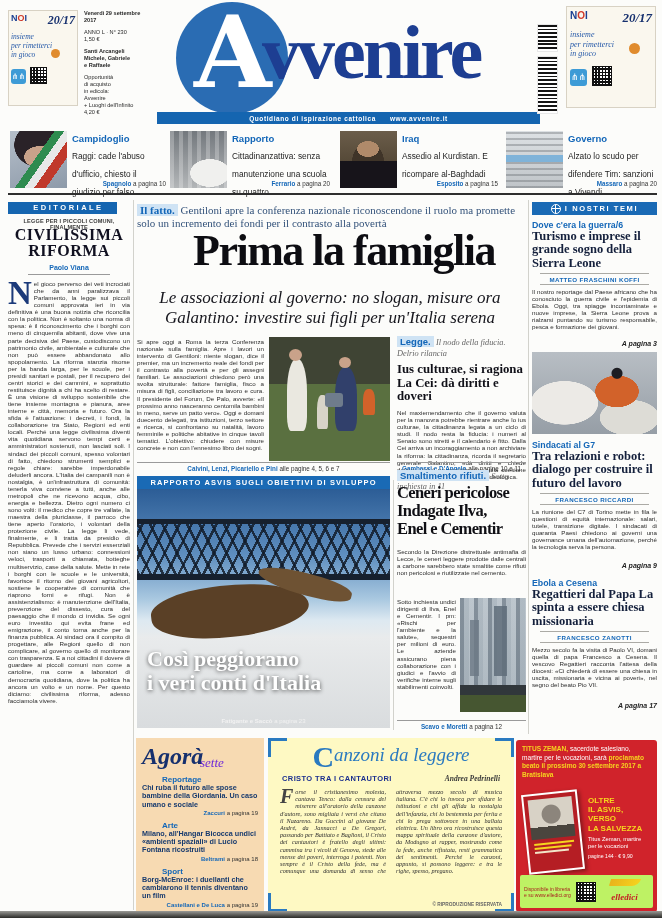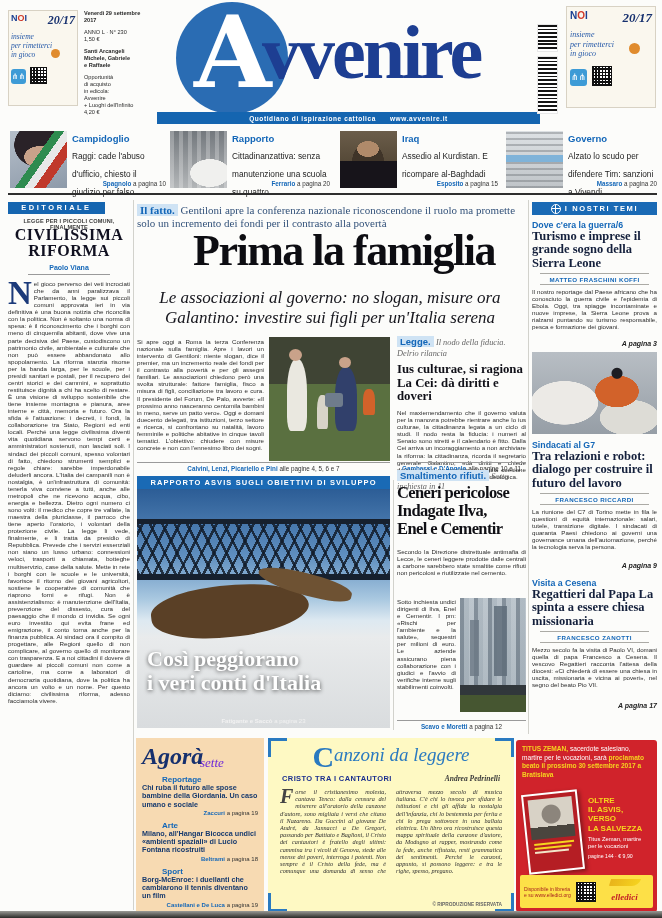--- a/index.html
+++ b/index.html
@@ -129,21 +129,21 @@
       <span class="brief-text">Alzato lo scudo per difendere Tim: sanzioni a Vivendi</span>
       <span class="brief-byl"><span class="bylname">Massaro</span> <span>a pagina 20</span></span>
     </div>
   </div>
   <div class="abs" style="left:8px;top:193px;width:649px;height:2px;background:#2e2e2e;"></div>
 
   <div class="abs vrule" style="left:133px;top:200px;height:710px;"></div>
   <div class="abs vrule" style="left:528px;top:200px;height:534px;"></div>
   <div class="abs vrule" style="left:393px;top:480px;height:250px;"></div>
 
-  <div class="abs" style="left:8px;top:202px;width:97px;height:12px;background:#1565b0;color:#fff;font-size:7.5px;font-weight:bold;letter-spacing:2.5px;text-align:center;line-height:12px;">EDITORIALE</div>
+  <div class="abs" style="left:8px;top:202px;width:97px;height:12px;background:#1565b0;color:#fff;font-size:7.5px;font-weight:bold;letter-spacing:2.5px;text-align:center;line-height:12px;padding-left:12px;">EDITORIALE</div>
   <div class="abs" style="left:8px;top:218px;width:122px;font-size:5.6px;font-weight:bold;color:#3a3a3a;text-align:center;letter-spacing:.2px;">LEGGE PER I PICCOLI COMUNI, FINALMENTE</div>
   <div class="abs ser" style="left:8px;top:227px;width:122px;font-size:16px;font-weight:bold;color:#101020;text-align:center;line-height:1.02;letter-spacing:.5px;">CIVILISSIMA RIFORMA</div>
   <div class="abs" style="left:8px;top:264px;width:122px;text-align:center;font-size:7px;font-weight:bold;color:#1467b8;">Paolo Viana</div>
   <div class="abs" style="left:28px;top:274px;width:82px;height:1px;background:#9a9a9a;"></div>
   <div class="abs just t6 clip" style="left:8px;top:280px;width:122px;height:628px;">
     <span class="dropcap">N</span><span>el gioco perverso dei veti incrociati che da anni paralizzava il Parlamento, la legge sui piccoli comuni approvata ieri in via definitiva è una buona notizia che riconcilia con la politica. Non è soltanto una norma di spesa: è il riconoscimento che i borghi con meno di cinquemila abitanti, dove vive una parte decisiva del Paese, custodiscono un patrimonio civile, ambientale e culturale che non può essere abbandonato allo spopolamento. La riforma stanzia risorse per la banda larga, per le scuole, per i presìdi sanitari e postali, per il recupero dei centri storici e dei cammini, e soprattutto restituisce dignità a chi ha scelto di restare. È una visione di sviluppo sostenibile che tiene insieme montagna e pianura, aree interne e città, memoria e futuro. Ora la sfida è l'attuazione: i decreti, i fondi, la collaborazione tra Stato, Regioni ed enti locali. Perché una legge civilissima diventi vita quotidiana servono tempi certi e amministratori sostenuti, non lasciati soli. I sindaci dei piccoli comuni, spesso volontari di fatto, chiedono strumenti semplici e regole chiare: sarebbe imperdonabile deluderli ancora. L'Italia dei campanili non è nostalgia, è un'infrastruttura di comunità: tenerla viva conviene a tutti, anche alle metropoli che ne ricevono acqua, cibo, energia e bellezza. Dietro ogni numero ci sono volti: il medico che copre tre vallate, la maestra della pluriclasse, il parroco che tiene aperto l'oratorio, i volontari della protezione civile. La legge li vede, finalmente, e li tratta da presidio di Repubblica. Prevede che i servizi essenziali non siano un lusso urbano: connessioni veloci, trasporti a chiamata, botteghe multiservizio, case della salute. Mette in rete i borghi con le scuole e le università, favorisce il ritorno dei giovani agricoltori, sostiene le cooperative di comunità che riaprono forni e rifugi. Non è assistenzialismo: è manutenzione dell'Italia, prevenzione del dissesto, cura del paesaggio che il mondo ci invidia. Se ogni euro investito qui evita frane ed emigrazione, il conto torna anche per la finanza pubblica. Ai sindaci ora il compito di progettare, alle Regioni quello di non complicare, al governo quello di monitorare con trasparenza. E a noi cittadini il dovere di guardare ai piccoli comuni non come a cartoline, ma come a laboratori di democrazia quotidiana, dove la politica ha ancora un volto e un nome. Per questo diciamo: civilissima riforma, adesso facciamola vivere.</span>
   </div>
 
   <div class="abs ser" style="left:137px;top:204px;width:390px;font-size:11px;line-height:1.2;color:#33527a;">
     <span class="chip kick" style="font-size:11px;">Il fatto.</span>
@@ -230,21 +230,21 @@
 
   <div class="abs" style="left:532px;top:440px;width:125px;">
     <div class="kick" style="font-size:8.8px;">Sindacati al G7</div>
     <div class="temi-title">Tra relazioni e robot: dialogo per costruire il futuro del lavoro</div>
     <div class="temi-byl">FRANCESCO RICCARDI</div>
     <div class="just t6 clip" style="height:54px;">La riunione del C7 di Torino mette in fila le questioni di equità internazionale: salari, tutele, transizione digitale. I sindacati di quaranta Paesi chiedono ai governi una governance umana dell'automazione, perché la tecnologia serva la persona.</div>
     <div class="pg">A pagina 9</div>
   </div>
 
   <div class="abs" style="left:532px;top:578px;width:125px;">
-    <div class="kick" style="font-size:8.8px;">Visita a Cesena</div>
+    <div class="kick" style="font-size:8.8px;">Ebola a Cesena</div>
     <div class="temi-title">Regattieri dal Papa La spinta a essere chiesa missionaria</div>
     <div class="temi-byl">FRANCESCO ZANOTTI</div>
     <div class="just t6 clip" style="height:56px;">Mezzo secolo fa la visita di Paolo VI, domani quella di papa Francesco a Cesena. Il vescovo Regattieri racconta l'attesa della diocesi: «Ci chiederà di essere una chiesa in uscita, missionaria e vicina ai poveri», nel segno del beato Pio VII.</div>
     <div class="pg">A pagina 17</div>
   </div>
 
   <div class="abs clip" style="left:136px;top:738px;width:128px;height:174px;background:#f7dab2;padding:5px 6px;box-sizing:border-box;">
     <div style="height:26px;position:relative;">
       <span class="ser" style="font-style:italic;font-weight:bold;font-size:24px;color:#16306e;">Agorà</span>
       <span class="ser" style="font-style:italic;font-size:13px;color:#6d28d9;position:absolute;left:58px;top:12px;">sette</span>
@@ -297,21 +297,21 @@
     <div class="abs" style="left:72px;top:56px;width:62px;">
       <div class="adhl" style="font-size:8px;line-height:1.15;">
         <div>OLTRE</div>
         <div>IL ASVIS,</div>
         <div>VERSO</div>
         <div>LA SALVEZZA</div>
       </div>
       <div class="adwh" style="font-size:5.8px;margin-top:3px;line-height:1.2;">Titus Zeman, martire per le vocazioni</div>
       <div class="adwh" style="font-size:5.2px;margin-top:3px;">pagine 144 · € 9,90</div>
     </div>
-    <div class="abs" style="left:4px;right:4px;bottom:4px;height:33px;background:#fde047;border-radius:2px;display:flex;align-items:center;gap:4px;padding:0 4px;">
+    <div class="abs" style="left:4px;right:4px;bottom:4px;height:33px;background:#bef264;border-radius:2px;display:flex;align-items:center;gap:4px;padding:0 4px;">
       <span style="width:48px;font-size:5px;color:#a8221f;line-height:1.2;">Disponibile in libreria e su www.elledici.org</span>
       <span class="qr" style="width:20px;height:20px;flex:none;"></span>
       <span style="flex:1;text-align:center;">
         <span style="display:block;width:30px;height:7px;margin:0 auto;background:linear-gradient(100deg,#e8b31a,#f6d41f);border-radius:0 0 14px 2px;transform:skewX(-18deg);"></span>
         <span class="ser" style="font-size:9px;font-weight:bold;font-style:italic;color:#c41f26;">elledici</span>
       </span>
     </div>
   </div>
 
   <div class="abs" style="left:0;top:911px;width:662px;height:7px;background:linear-gradient(#9a9a96,#2b2b28);"></div>

